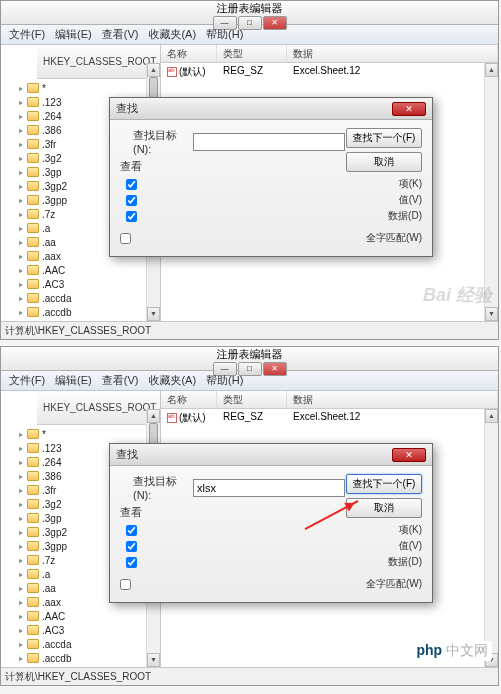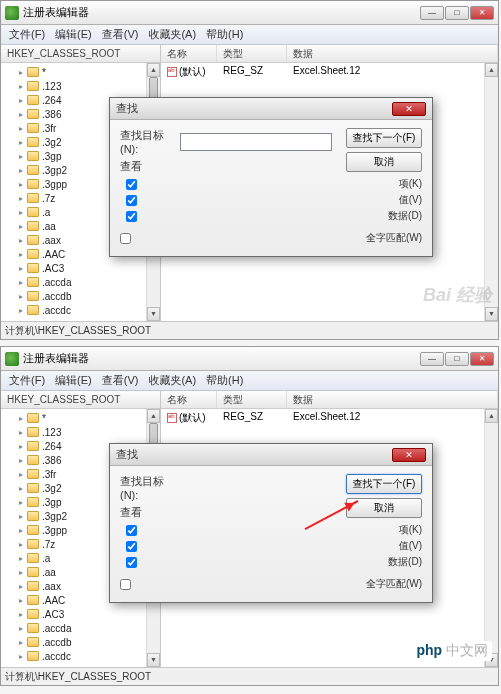--- a/index.html
+++ b/index.html
@@ -1,28 +1,28 @@
 <!DOCTYPE html>
 <html><head>
 <meta charset="utf-8">
 <style>
   * { box-sizing: border-box; margin: 0; padding: 0; font-family: "Microsoft YaHei", "SimSun", Arial, sans-serif; }
   body { background: #f5f5f5; width: 501px; }
   .screenshot { background: #fff; border: 1px solid #999; margin-bottom: 6px; position: relative; width: 499px; height: 340px; overflow: hidden; }
-  .titlebar { height: 24px; background: linear-gradient(#fdfdfd,#e8e8e8); border-bottom: 1px solid #b0b0b0; display: flex; align-items: center; padding: 0 4px; font-size: 11px; }
+  .titlebar { height: 24px; background: linear-gradient(#fdfdfd,#e8e8e8); border-bottom: 1px solid #b0b0b0; display: flex; align-items: center; padding: 0 4px; font-size: 11px; flex-direction: column; }
   .titlebar .app-icon { width: 14px; height: 14px; background: radial-gradient(circle at 40% 40%, #6abf4b, #2a7a1f); border-radius: 2px; margin-right: 4px; }
   .titlebar .title { flex: 1; }
   .win-controls { display: flex; gap: 1px; }
   .win-btn { width: 24px; height: 14px; border: 1px solid #999; background: linear-gradient(#f8f8f8,#d8d8d8); font-size: 8px; line-height: 12px; text-align: center; border-radius: 2px; }
   .win-btn.close { background: linear-gradient(#e07a7a,#c83c3c); color: #fff; }
   .menubar { height: 20px; background: linear-gradient(#f4f6fa,#e2e8f2); border-bottom: 1px solid #c0c8d4; display: flex; align-items: center; padding: 0 4px; font-size: 11px; gap: 2px; }
   .menubar span { padding: 2px 4px; color: #333; }
   .content { display: flex; height: 276px; position: relative; }
   .tree { width: 160px; border-right: 1px solid #c8c8c8; background: #fff; overflow: hidden; position: relative; }
-  .tree-header { height: 18px; background: linear-gradient(#fdfdfd,#e8e8e8); border-bottom: 1px solid #ccc; display: flex; align-items: center; font-size: 10px; padding-left: 6px; color: #444; }
+  .tree-header { height: 34px; background: linear-gradient(#fdfdfd,#e8e8e8); border-bottom: 1px solid #ccc; display: flex; align-items: center; font-size: 10px; padding-left: 6px; color: #444; margin-left: 36px; }
   .tree-list { padding: 2px 0 0 4px; font-size: 10px; color: #222; }
   .tree-item { display: flex; align-items: center; height: 14px; padding-left: 12px; }
   .tree-item .expand { width: 8px; text-align: center; color: #888; font-size: 8px; margin-right: 2px; }
   .tree-item .folder { width: 12px; height: 10px; background: linear-gradient(#ffe9a6,#f7c65b); border: 1px solid #c9a23a; border-radius: 1px; margin-right: 3px; }
   .list { flex: 1; background: #fff; position: relative; }
   .list-header { height: 18px; background: linear-gradient(#fdfdfd,#e8e8e8); border-bottom: 1px solid #ccc; display: flex; font-size: 10px; color: #444; justify-content: space-between; }
   .list-header div { padding: 2px 6px; border-right: 1px solid #ddd; }
   .col-name { width: 56px; } .col-type { width: 70px; } .col-data { flex: 1; }
   .list-row { display: flex; font-size: 10px; padding: 2px 0; }
   .list-row div { padding: 0 6px; }
@@ -32,21 +32,21 @@
   .scrollbar-v { position: absolute; right: 0; top: 18px; bottom: 0; width: 14px; background: #f0f0f0; border-left: 1px solid #ddd; }
   .scrollbar-v .thumb { position: absolute; left: 2px; right: 2px; top: 14px; height: 50px; background: linear-gradient(#d4d4d4,#b8b8b8); border: 1px solid #999; border-radius: 2px; }
   .scrollbar-v .arr { position: absolute; left:0; right:0; height:14px; background: linear-gradient(#f4f4f4,#dcdcdc); border:1px solid #bbb; font-size:7px; text-align:center; line-height:12px; color:#555; }
   .scrollbar-v .arr.up { top:0; } .scrollbar-v .arr.dn { bottom:0; }
   
   .dialog { position: absolute; left: 108px; top: 96px; width: 324px; background: linear-gradient(#fafafa,#ececec); border: 1px solid #6a6a6a; box-shadow: 3px 3px 10px rgba(0,0,0,0.4); }
   .dialog .dlg-title { height: 22px; background: linear-gradient(#f4f4f4,#d6d6d6); border-bottom: 1px solid #b0b0b0; display: flex; align-items: center; padding: 0 6px; font-size: 11px; }
   .dialog .dlg-title .t { flex:1; color:#333; }
   .dialog .dlg-close { width: 34px; height: 14px; background: linear-gradient(#d66,#b22); border:1px solid #800; border-radius:2px; color:#fff; font-size:9px; text-align:center; line-height:12px; }
   .dialog .dlg-body { padding: 8px 10px 10px 10px; font-size: 11px; color: #333; }
-  .dlg-row { display: flex; align-items: center; margin-bottom: 4px; }
+  .dlg-row { display: flex; align-items: center; margin-bottom: 4px; margin-left: 13px; }
   .dlg-row label { width: 60px; }
   .dlg-row input[type=text] { flex:1; height: 18px; border: 1px solid #828790; background:#fff; padding: 0 3px; font-size: 11px; }
   .dlg-btns { position: absolute; right: 10px; top: 30px; display:flex; flex-direction:column; gap:4px; }
   .dlg-btn { width: 76px; height: 20px; border: 1px solid #888; background: linear-gradient(#fdfdfd,#e0e0e0); font-size: 10px; border-radius:2px; }
   .dlg-section { margin-top: 2px; margin-bottom: 2px; }
   .chk-row { display:flex; align-items:center; height:16px; padding-left: 6px; font-size:10px;justify-content:space-between; }
   .chk-row input { margin-right: 4px; width:11px; height:11px; }
   .arrow { position:absolute; width:60px; height:2px; background:#e22; transform-origin: right center; }
   .arrow::after { content:""; position:absolute; right:-1px; top:-4px; border:5px solid transparent; border-left:9px solid #e22; }
   .watermark { position:absolute; right:6px; bottom:32px; font-size:18px; color:rgba(150,150,150,0.35); font-style:italic; font-weight:bold; pointer-events:none; }
@@ -367,20 +367,21 @@
   <div class="statusbar">计算机\HKEY_CLASSES_ROOT</div>
 
   <div class="dialog">
     <div class="dlg-title">
       <span class="t">查找</span>
       <div class="dlg-close">✕</div>
     </div>
     <div class="dlg-body">
       <div class="dlg-row">
         <label>查找目标(N):</label>
+        <input type="text" style="width: 152px; flex: 0 0 auto;" value="xlsx">
       </div>
       <div class="dlg-section">查看</div>
       <div class="chk-row">
           <input type="checkbox" checked="" style="">
           <span>项(K)</span>
         </div>
       <div class="chk-row">
           <input type="checkbox" checked="" style="">
           <span>值(V)</span>
         </div>

